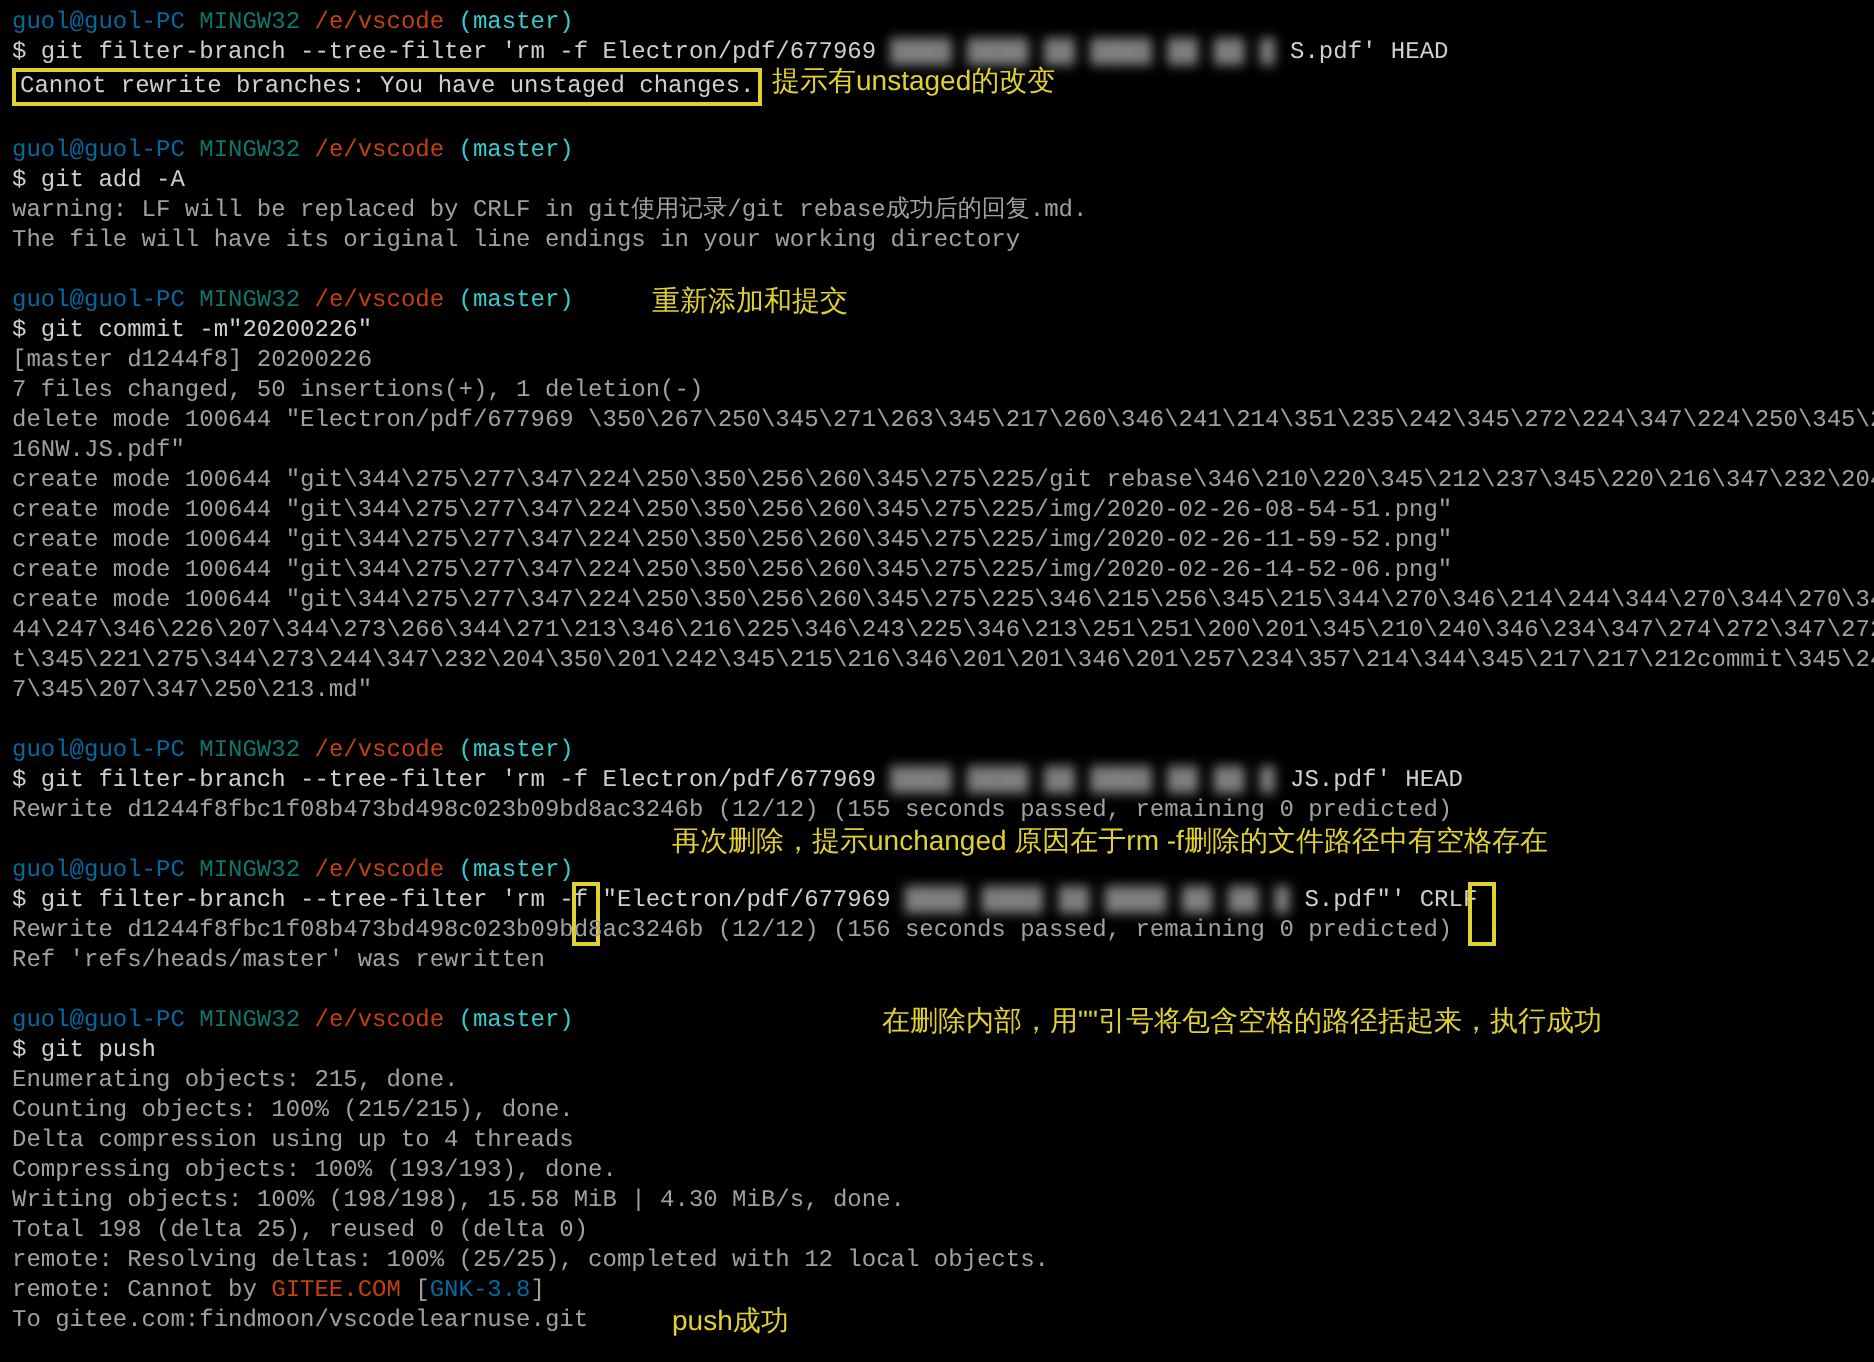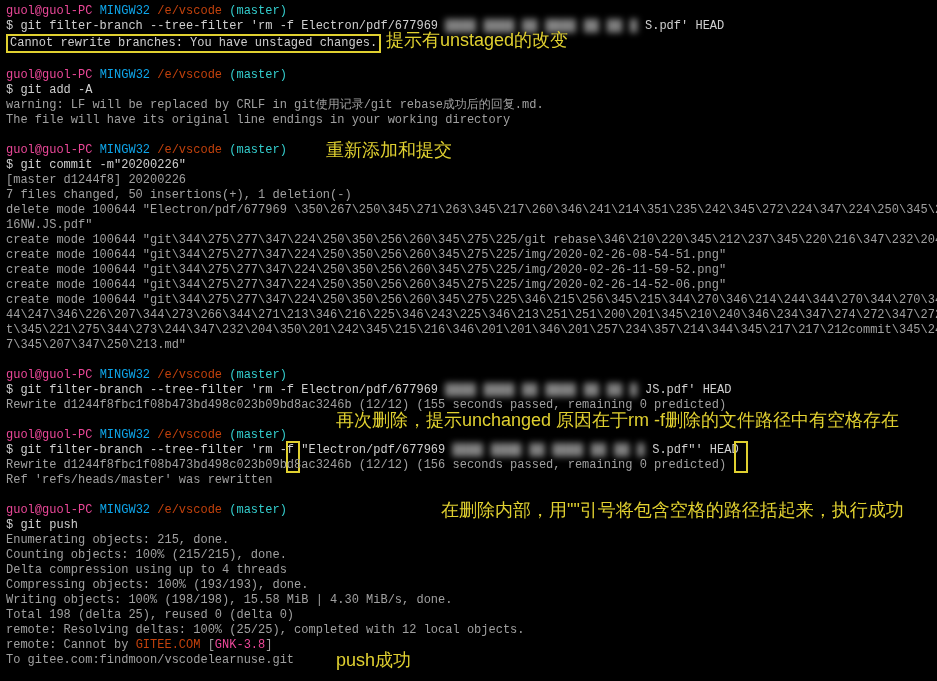--- a/index.html
+++ b/index.html
@@ -8,41 +8,41 @@
     background: #000;
     font-family: Consolas, "Courier New", monospace;
     font-size: 12px;
     line-height: 15px;
     color: #ccc;
     width: 937px;
     box-sizing: border-box;
     position: relative;
   }
   .line { white-space: nowrap; position: relative; }
-  .g { color: #ec4899; }   
-  .m { color: #0ea5e9; }   
+  .g { color: #0369a1; }   
+  .m { color: #0f766e; }   
   .y { color: #c2410c; }   
   .c { color: #33cccc; }   
   .w { color: #cfcfcf; }   
   .d { color: #a0a0a0; }   
   .box-y {
     border: 2px solid #e0d030;
     box-sizing: border-box;
     padding: 0 2px;
     display: inline-block;
   }
   .box-y.abs {
     position: absolute;
     padding: 0;
   }
   .anno {
     position: absolute;
     color: #e0d030;
     font-family: "Microsoft YaHei", sans-serif;
-    font-size: 18px;
+    font-size: 14px;
     white-space: nowrap;
   }
   .blur {
     filter: blur(3px);
     color: #888;
     letter-spacing: 0.5px;
   }
 </style>
 </head>
 <body>
@@ -114,21 +114,21 @@
 
 <div class="line">&nbsp;</div>
 
 <div class="line">
   <span class="g">guol@guol-PC</span>
   <span class="m"> <span>MINGW32</span></span>
   <span class="y"> <span>/e/vscode</span></span>
   <span class="c"> <span>(master)</span></span>
 </div>
 <div class="line w" style="position:relative;">
-  <span>$ git filter-branch --tree-filter 'rm -f </span><span>"</span><span>Electron/pdf/677969 </span><span class="blur">████ ████ ██ ████ ██ ██ █</span><span> </span><span>S.pdf</span><span>"</span><span>' HEAD</span>
+  <span>$ git filter-branch --tree-filter 'rm -f </span><span>"</span><span>Electron/pdf/677969 </span><span class="blur">████ ████ ██ ████ ██ ██ █</span><span> </span><span>S.pdf</span><span>"</span><span>' CRLF</span>
   <span class="box-y abs" style="left:280px; top:-2px; width:14px; height:32px;"></span>
   <span class="box-y abs" style="left:728px; top:-2px; width:14px; height:32px;"></span>
 </div>
 <div class="line d">Rewrite d1244f8fbc1f08b473bd498c023b09bd8ac3246b (12/12) (156 seconds passed, remaining 0 predicted)</div>
 <div class="line d">Ref 'refs/heads/master' was rewritten</div>
 
 <div class="line">&nbsp;</div>
 
 <div class="line">
   <span class="g">guol@guol-PC</span>

